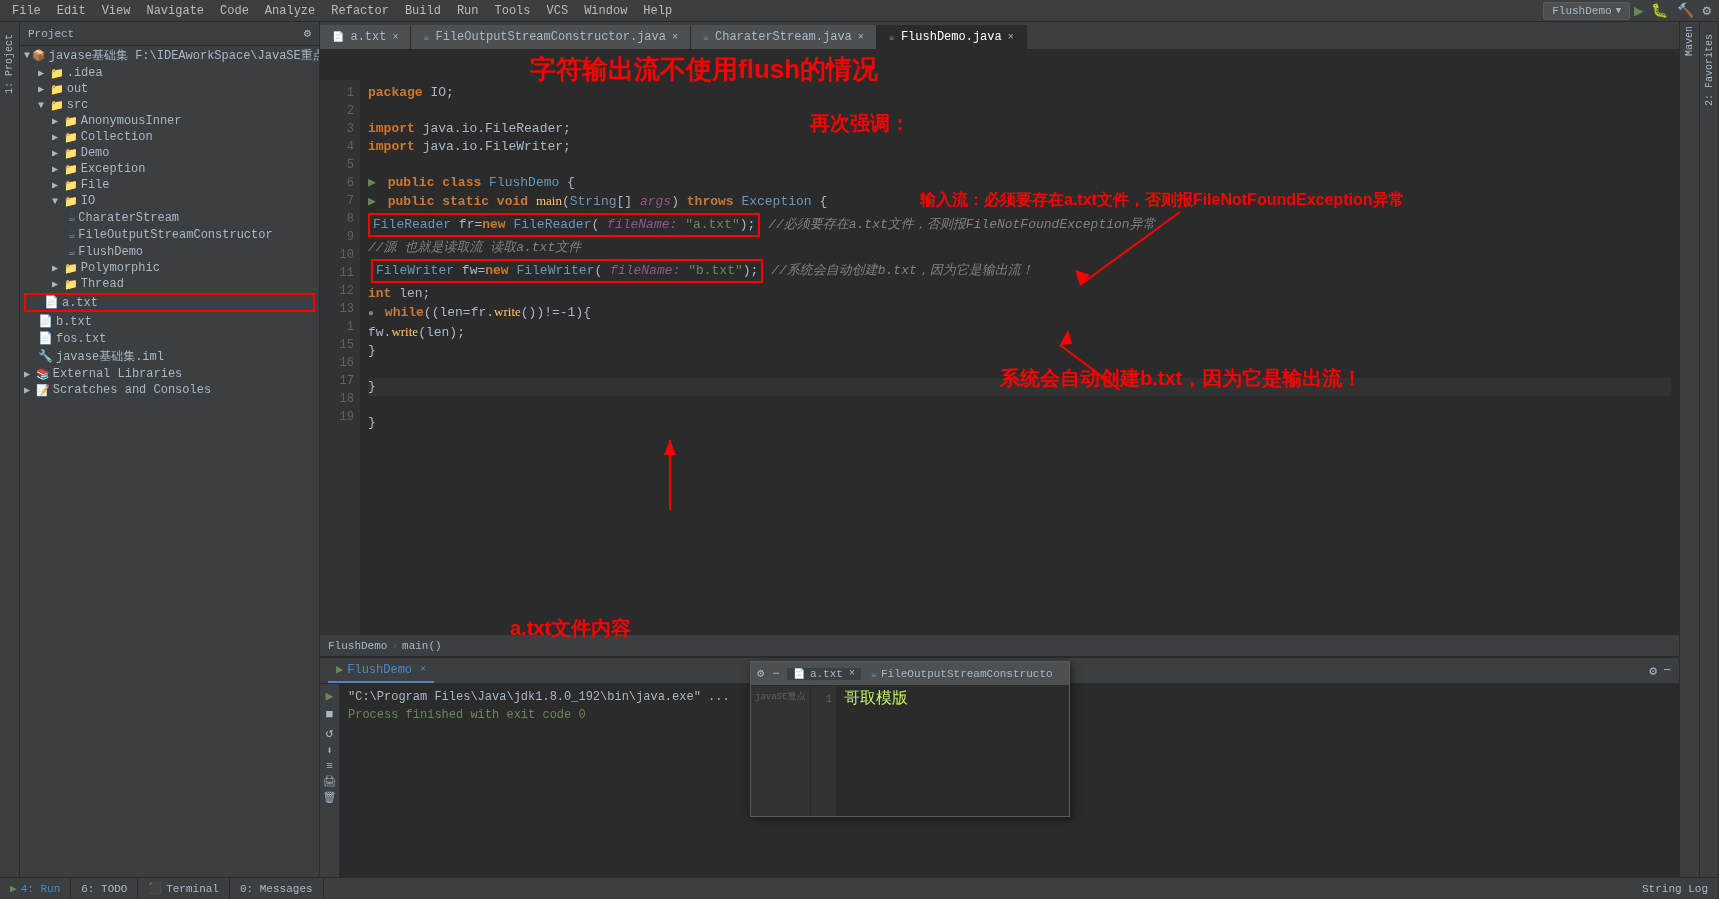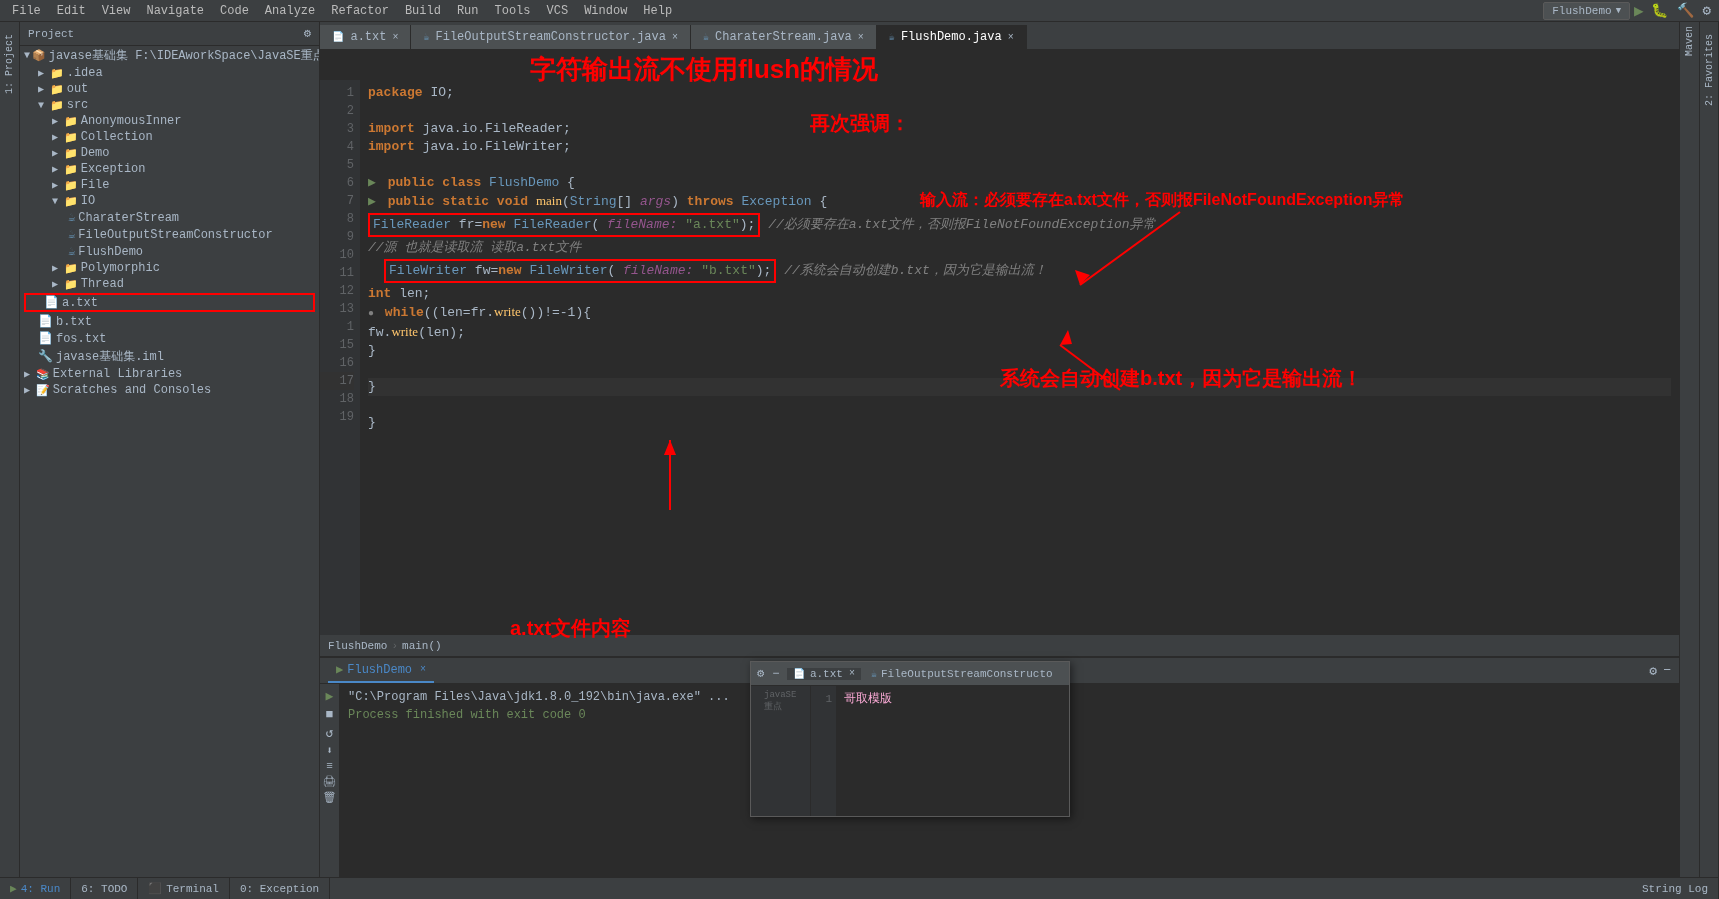--- a/index.html
+++ b/index.html
@@ -336,21 +336,21 @@
             <span style="color:#6a8759; margin-right:4px;">▶</span>
             <span class="plain">    </span><span class="kw">public static void</span> <span class="method">main</span><span class="plain">(</span><span class="type">String</span><span class="plain">[]</span> <span class="param">args</span><span class="plain">)</span> <span class="kw">throws</span> <span class="type">Exception</span> <span class="plain">{</span>
           </div>
           <div style="margin: 2px 0;">
             <span class="plain">        </span><span style="border: 2px solid #ff0000; padding: 1px 3px; display:inline-block;"><span class="type">FileReader</span> <span class="plain">fr=</span><span class="kw">new</span> <span class="type">FileReader</span><span class="plain">(</span> <span class="param">fileName:</span> <span class="str">"a.txt"</span><span class="plain">);</span></span>
             <span class="comment">    //必须要存在a.txt文件，否则报FileNotFoundException异常</span>
           </div>
           <div>
             <span class="plain">        </span><span class="comment">//源  也就是读取流  读取a.txt文件</span>
           </div>
-          <div style="margin: 2px 16px;">
+          <div style="margin: 2px 3px;">
             <span class="plain">        </span><span style="border: 2px solid #ff0000; padding: 1px 3px; display:inline-block;"><span class="type">FileWriter</span> <span class="plain">fw=</span><span class="kw">new</span> <span class="type">FileWriter</span><span class="plain">(</span> <span class="param">fileName:</span> <span class="str">"b.txt"</span><span class="plain">);</span></span>
             <span class="comment">    //系统会自动创建b.txt，因为它是输出流！</span>
           </div>
           <div>
             <span class="plain">        </span><span class="kw">int</span> <span class="plain">len;</span>
           </div>
           <div>
             <span style="color:#808080; margin-right:3px; font-size:10px;">●</span>
             <span class="plain">        </span><span class="kw">while</span><span class="plain">((len=fr.</span><span class="method">write</span><span class="plain">())!=-1){</span>
           </div>
@@ -410,27 +410,27 @@
               <span style="font-size:10px;">📄</span>
               <span>a.txt</span>
               <span style="font-size:10px; margin-left:2px;">×</span>
             </div>
             <div class="popup-tab">
               <span style="font-size:10px; color:#6897bb;">☕</span>
               <span>FileOutputStreamConstructo</span>
             </div>
           </div>
           <div class="popup-content" style="height:130px;">
-            <div style="background:#313335; width:60px; font-size:10px; color:#a9b7c6; padding:4px 13px; border-right:1px solid #2b2b2b; display:flex; flex-direction:column;">
+            <div style="background:#313335; width:60px; font-size:10px; color:#a9b7c6; padding:4px 4px; border-right:1px solid #2b2b2b; display:flex; flex-direction:column;">
               <span style="color:#606366; font-size:9px;">javaSE重点</span>
             </div>
             <div style="background:#313335; width:25px; text-align:right; padding:4px 4px; color:#606366; font-size:11px; line-height:18px;">
               <div>1</div>
             </div>
-            <div style="flex:1; padding:4px 8px; font-size:12px; color:#f9a8d4; line-height:18px; background:#2b2b2b;">
+            <div style="flex:1; padding:4px 8px; font-size:16px; color:#bef264; line-height:18px; background:#2b2b2b;">
               <div>哥取模版</div>
             </div>
           </div>
         </div>
       </div>
     </div>
   </div>
 
   <div class="right-sidebar" style="width:20px; background:#3c3f41; border-left:1px solid #2b2b2b; display:flex; flex-direction:column; align-items:center; padding-top:4px; gap:4px;">
     <span style="font-size:10px; color:#a9b7c6; writing-mode:vertical-rl; transform:rotate(180deg); cursor:pointer;">Maven</span>
@@ -447,19 +447,19 @@
     <span>4: Run</span>
   </div>
   <div class="bottom-tab">
     <span>6: TODO</span>
   </div>
   <div class="bottom-tab">
     <span>⬛</span>
     <span>Terminal</span>
   </div>
   <div class="bottom-tab">
-    <span>0: Exception</span>
+    <span>0: Messages</span>
   </div>
   <div style="flex:1;"></div>
   <div class="bottom-tab">
     <span>String Log</span>
   </div>
 </div>
 
 </body></html>

